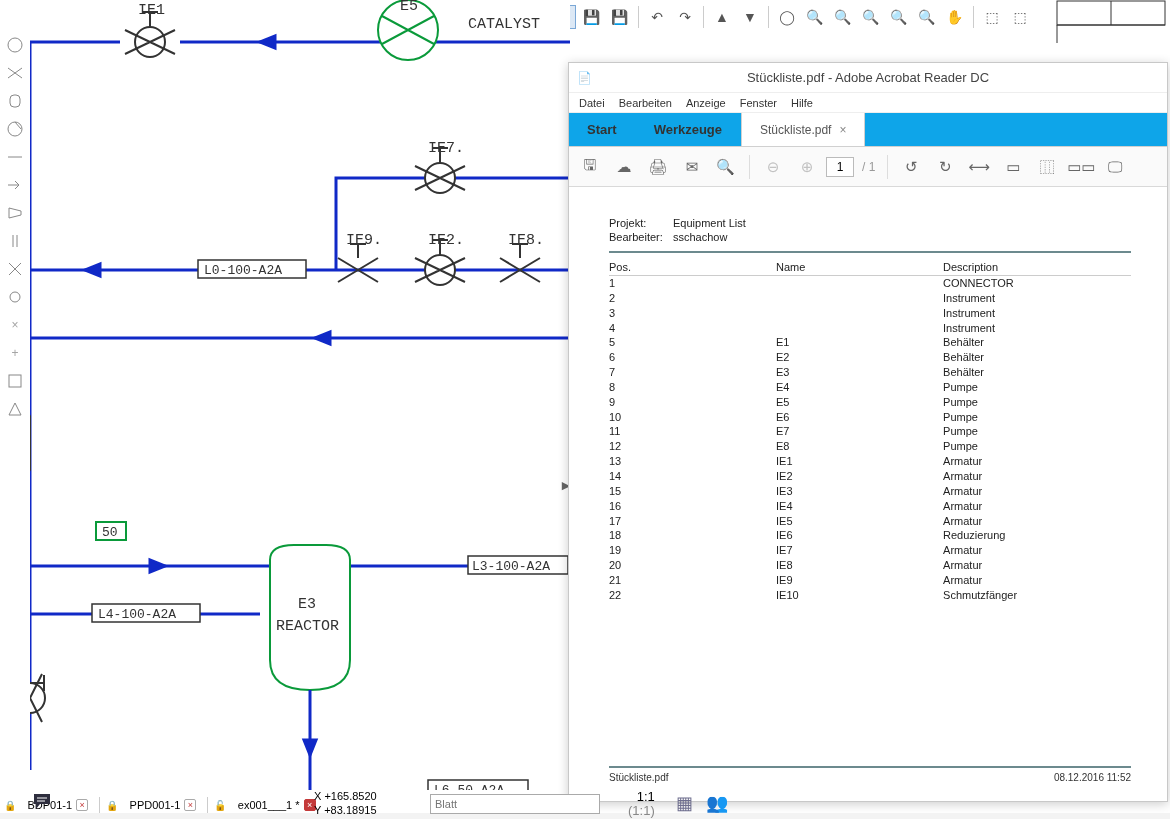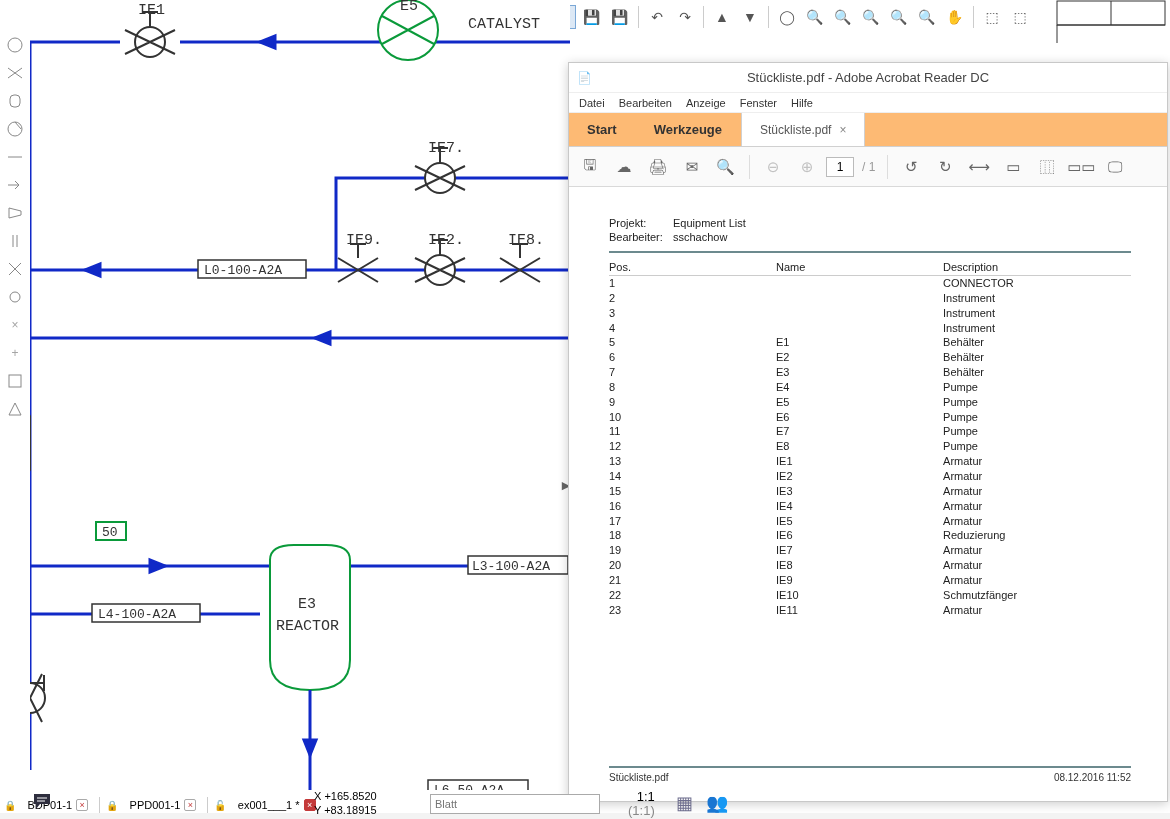--- a/index.html
+++ b/index.html
@@ -26,21 +26,21 @@
 .filetabs .lock{color:#777;font-size:10px}
 .filetabs .close{width:12px;height:12px;border:1px solid #aaa;color:#c43a3a;font-size:9px;display:flex;align-items:center;justify-content:center;border-radius:2px}
 .filetabs .close.red{background:#c43a3a;color:#fff;border-color:#c43a3a}
 .filetabs .sepv{width:1px;height:16px;background:#ccc}
 
 
 .pdfwin{position:absolute;left:568px;top:62px;width:600px;height:740px;background:#fff;border:1px solid #c8c8c8;box-shadow:0 2px 10px rgba(0,0,0,0.2)}
 .pdfwin .titlebar{height:30px;background:#fff;display:flex;align-items:center;justify-content:center;font-size:13px;color:#444;position:relative;border-bottom:1px solid #eee}
 .pdfwin .titlebar .pdfico{position:absolute;left:8px;top:8px;color:#b33;font-size:12px}
 .pdfwin .menu{height:20px;display:flex;align-items:center;gap:14px;padding:0 10px;font-size:11px;color:#333;border-bottom:1px solid #eee}
-.pdfwin .tabs{height:34px;display:flex;align-items:stretch;background:#fdba74;border-bottom:1px solid #d0d0d0}
+.pdfwin .tabs{height:34px;display:flex;align-items:stretch;background:#0ea5e9;border-bottom:1px solid #d0d0d0}
 .pdfwin .tabs .ptab{padding:0 18px;font-size:13px;color:#333;display:flex;align-items:center;gap:8px;cursor:pointer;border-right:1px solid transparent}
 .pdfwin .tabs .ptab.main{font-weight:600}
 .pdfwin .tabs .ptab.doc{background:#fff;border-left:1px solid #d0d0d0;border-right:1px solid #d0d0d0;font-size:12px;color:#555}
 .pdfwin .tabs .ptab .x{color:#888;font-size:12px}
 .pdfwin .toolbar{height:40px;display:flex;align-items:center;gap:4px;padding:0 6px;border-bottom:1px solid #d9d9d9;background:#fafafa}
 .pdfwin .toolbar .tb{width:30px;height:30px;display:flex;align-items:center;justify-content:center;color:#666;font-size:15px}
 .pdfwin .toolbar .tb.dim{color:#c2c2c2}
 .pdfwin .toolbar .tsep{width:1px;height:24px;background:#ddd;margin:0 4px}
 .pdfwin .toolbar .pgin{width:28px;height:20px;border:1px solid #bbb;text-align:center;font-size:12px;padding:0}
 .pdfwin .toolbar .pgtot{color:#999;font-size:12px;padding:0 4px}
@@ -408,25 +408,20 @@
             <tr>
               <td>21</td>
               <td>IE9</td>
               <td>Armatur</td>
             </tr>
             <tr>
               <td>22</td>
               <td>IE10</td>
               <td>Schmutzfänger</td>
             </tr>
-            <tr>
-              <td>23</td>
-              <td>IE11</td>
-              <td>Armatur</td>
-            </tr>
           </tbody>
       </table>
     </div>
     <div class="footer">
       <span>Stückliste.pdf</span>
       <span>08.12.2016  11:52</span>
     </div>
   </div>
 </div>
 

